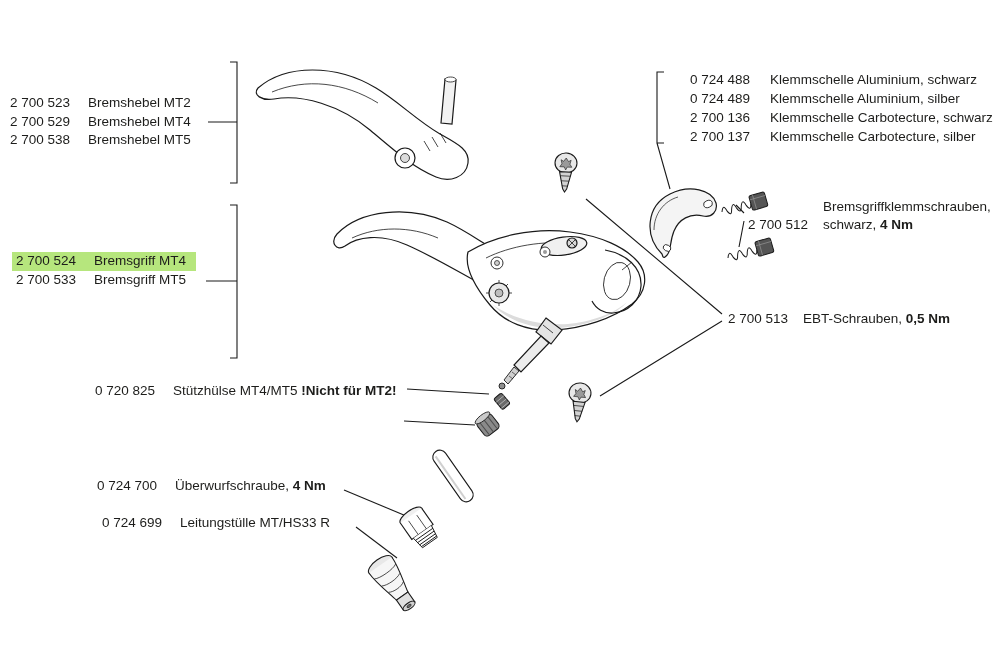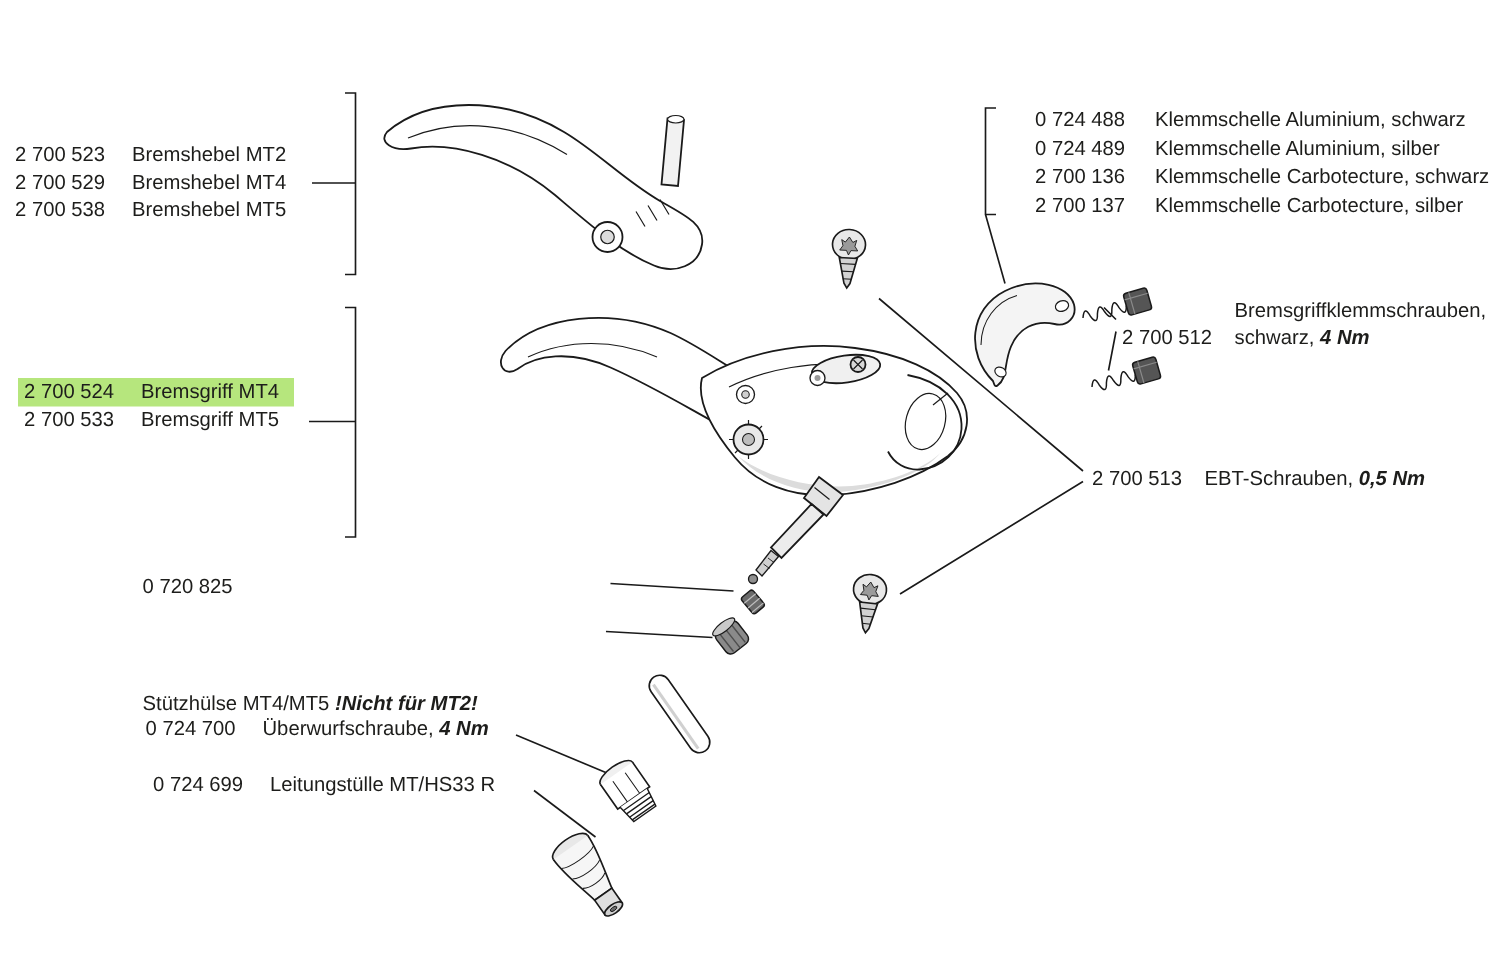--- a/index.html
+++ b/index.html
@@ -9,21 +9,21 @@
   svg.art { position:absolute; left:0; top:0; }
   .abs { position:absolute; }
   .grp .row { display:flex; line-height:18.5px; white-space:nowrap; }
   .grp .pn { flex:0 0 78px; }
   .grp.right .row { line-height:19px; }
   .grp.right .pn { flex:0 0 80px; }
   .row.highlight { padding:0 10px 0 4px; margin-left:-4px; background:#b6e67d; }
   .callout { position:absolute; display:flex; line-height:18px; white-space:nowrap; }
   .callout .pn { flex:0 0 78px; }
   .callout.wide .pn { flex:0 0 75px; }
-  b { font-weight:700;font-style:italic; }
+  b { font-weight:700; }
 </style>
 </head>
 <body>
 
 <div class="page">
 
   <svg class="art" width="1000" height="650" viewBox="0 0 1000 650">
 
     <g stroke="#1a1a1a" stroke-width="1.1" fill="none">
       <path d="M230,62 H237 V183 H230 M208,122 H237"></path>
@@ -197,21 +197,21 @@
     </span>
   </div>
 
   <div class="callout wide" style="left:728px; top:310px;">
     <span class="pn">2 700 513</span>
     <span class="lbl">
       <span>EBT-Schrauben, </span><b>0,5 Nm</b>
     </span>
   </div>
 
-  <div class="callout" style="left:95px; top:382px;flex-direction:column;">
+  <div class="callout" style="left:95px; top:382px;">
     <span class="pn">0 720 825</span>
     <span class="lbl">
       <span>Stützhülse MT4/MT5 </span><b>!Nicht für MT2!</b>
     </span>
   </div>
 
 
   <div class="callout" style="left:97px; top:477px;">
     <span class="pn">0 724 700</span>
     <span class="lbl">

